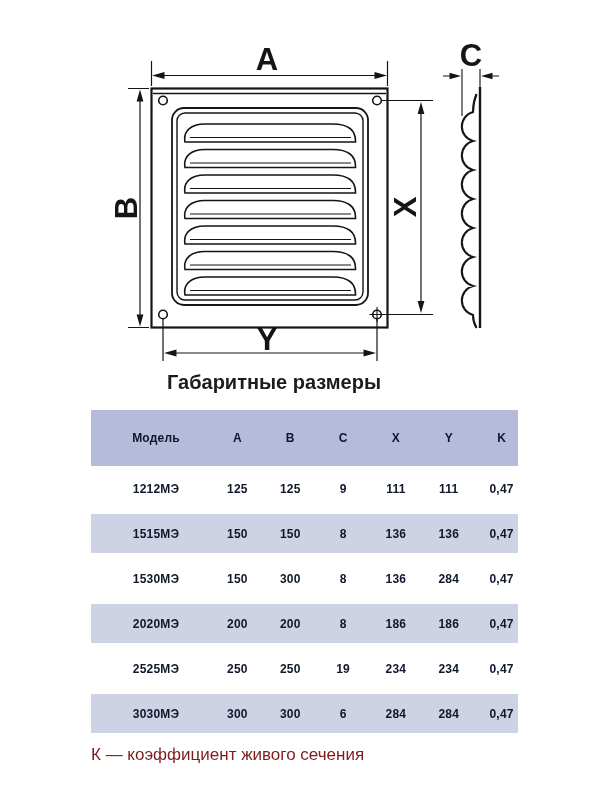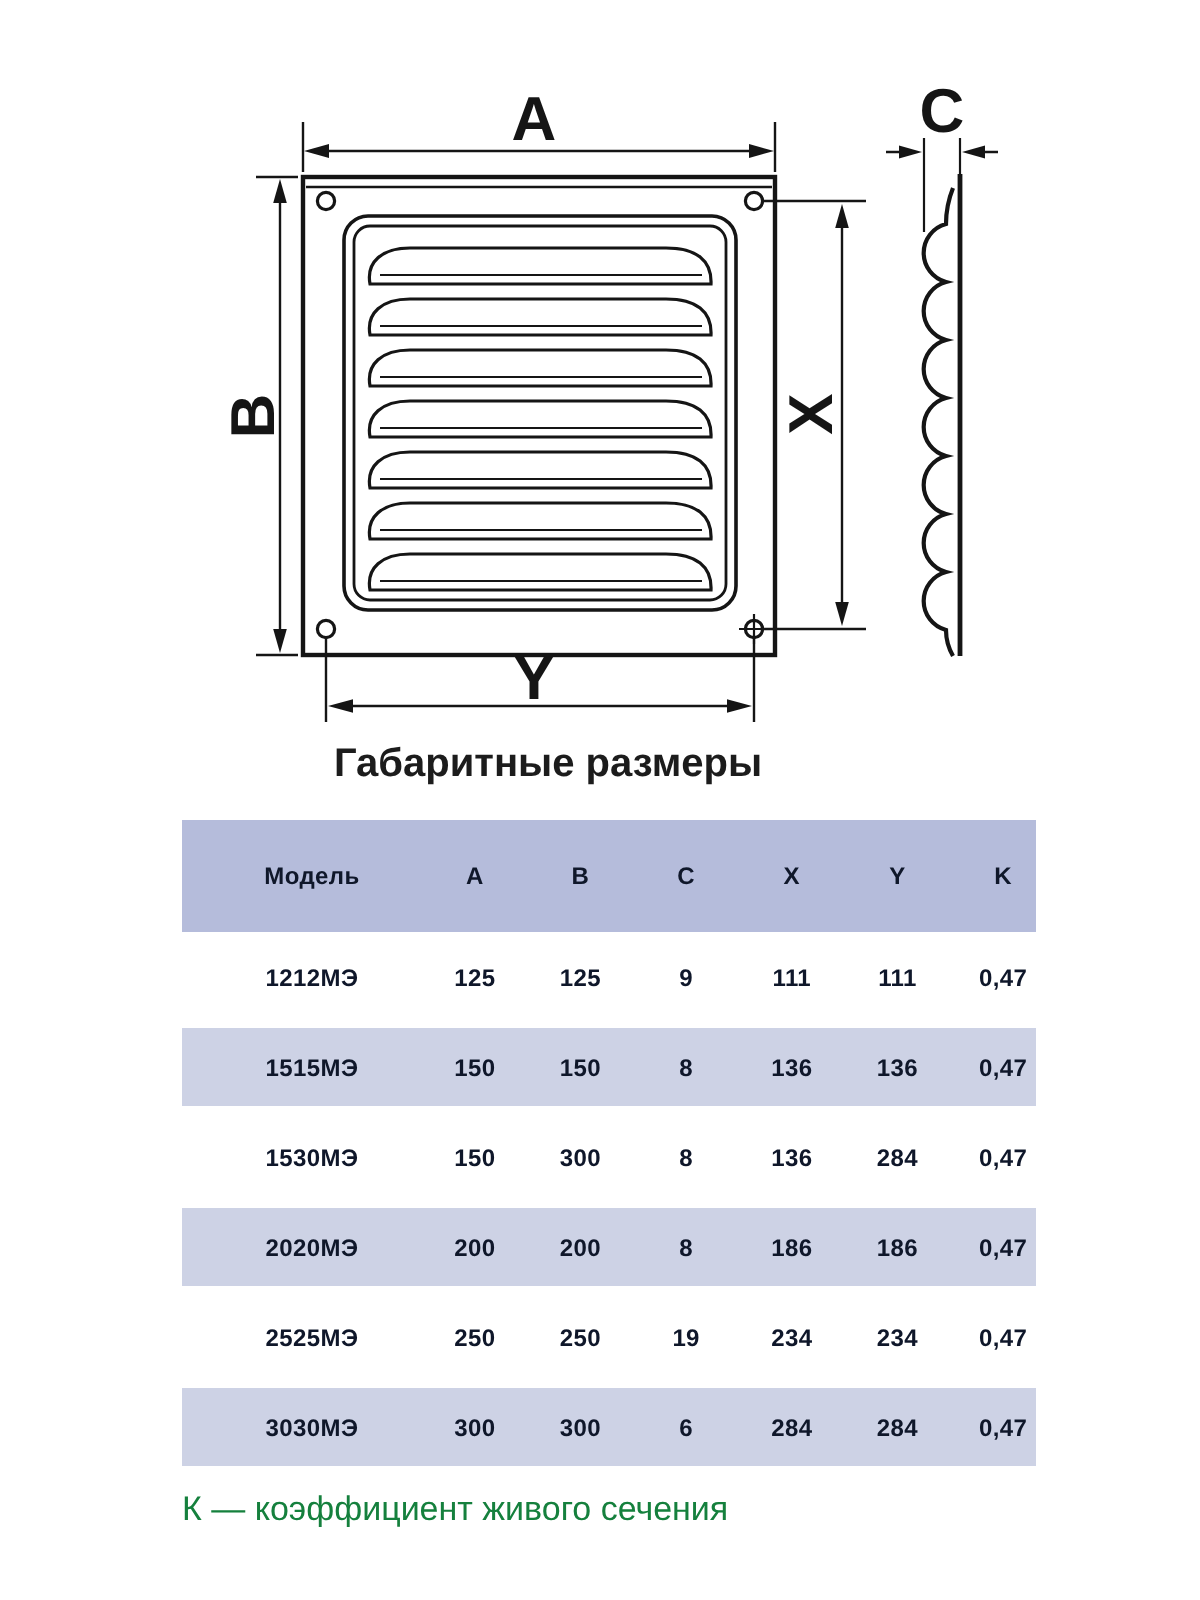--- a/index.html
+++ b/index.html
@@ -22,21 +22,21 @@
   }
   .trow.head { height:56px; background:var(--table-header-bg,#b5bcdb); }
   .trow.body { height:45px; }
   .trow.shaded {
     background:var(--table-row-alt-bg,#cdd2e5);
     box-shadow: inset 0 3px 0 0 #fff, inset 0 -3px 0 0 #fff;
   }
   .cell { font-size:12px; font-weight:600; color:#0f172a; letter-spacing:.2px;margin-left:20px; }
   .footnote {
     position:absolute; top:745px; left:91px; margin:0;
-    font-size:17px; font-weight:400; color:#15803d;
+    font-size:17px; font-weight:400; color:#7f1d1d;
   }
 </style>
 </head>
 <body>
 
 <div class="page">
 
   <svg class="diagram" width="600" height="365" viewBox="0 0 600 365">
 
     <g stroke="currentColor" fill="none" stroke-width="1.6">

